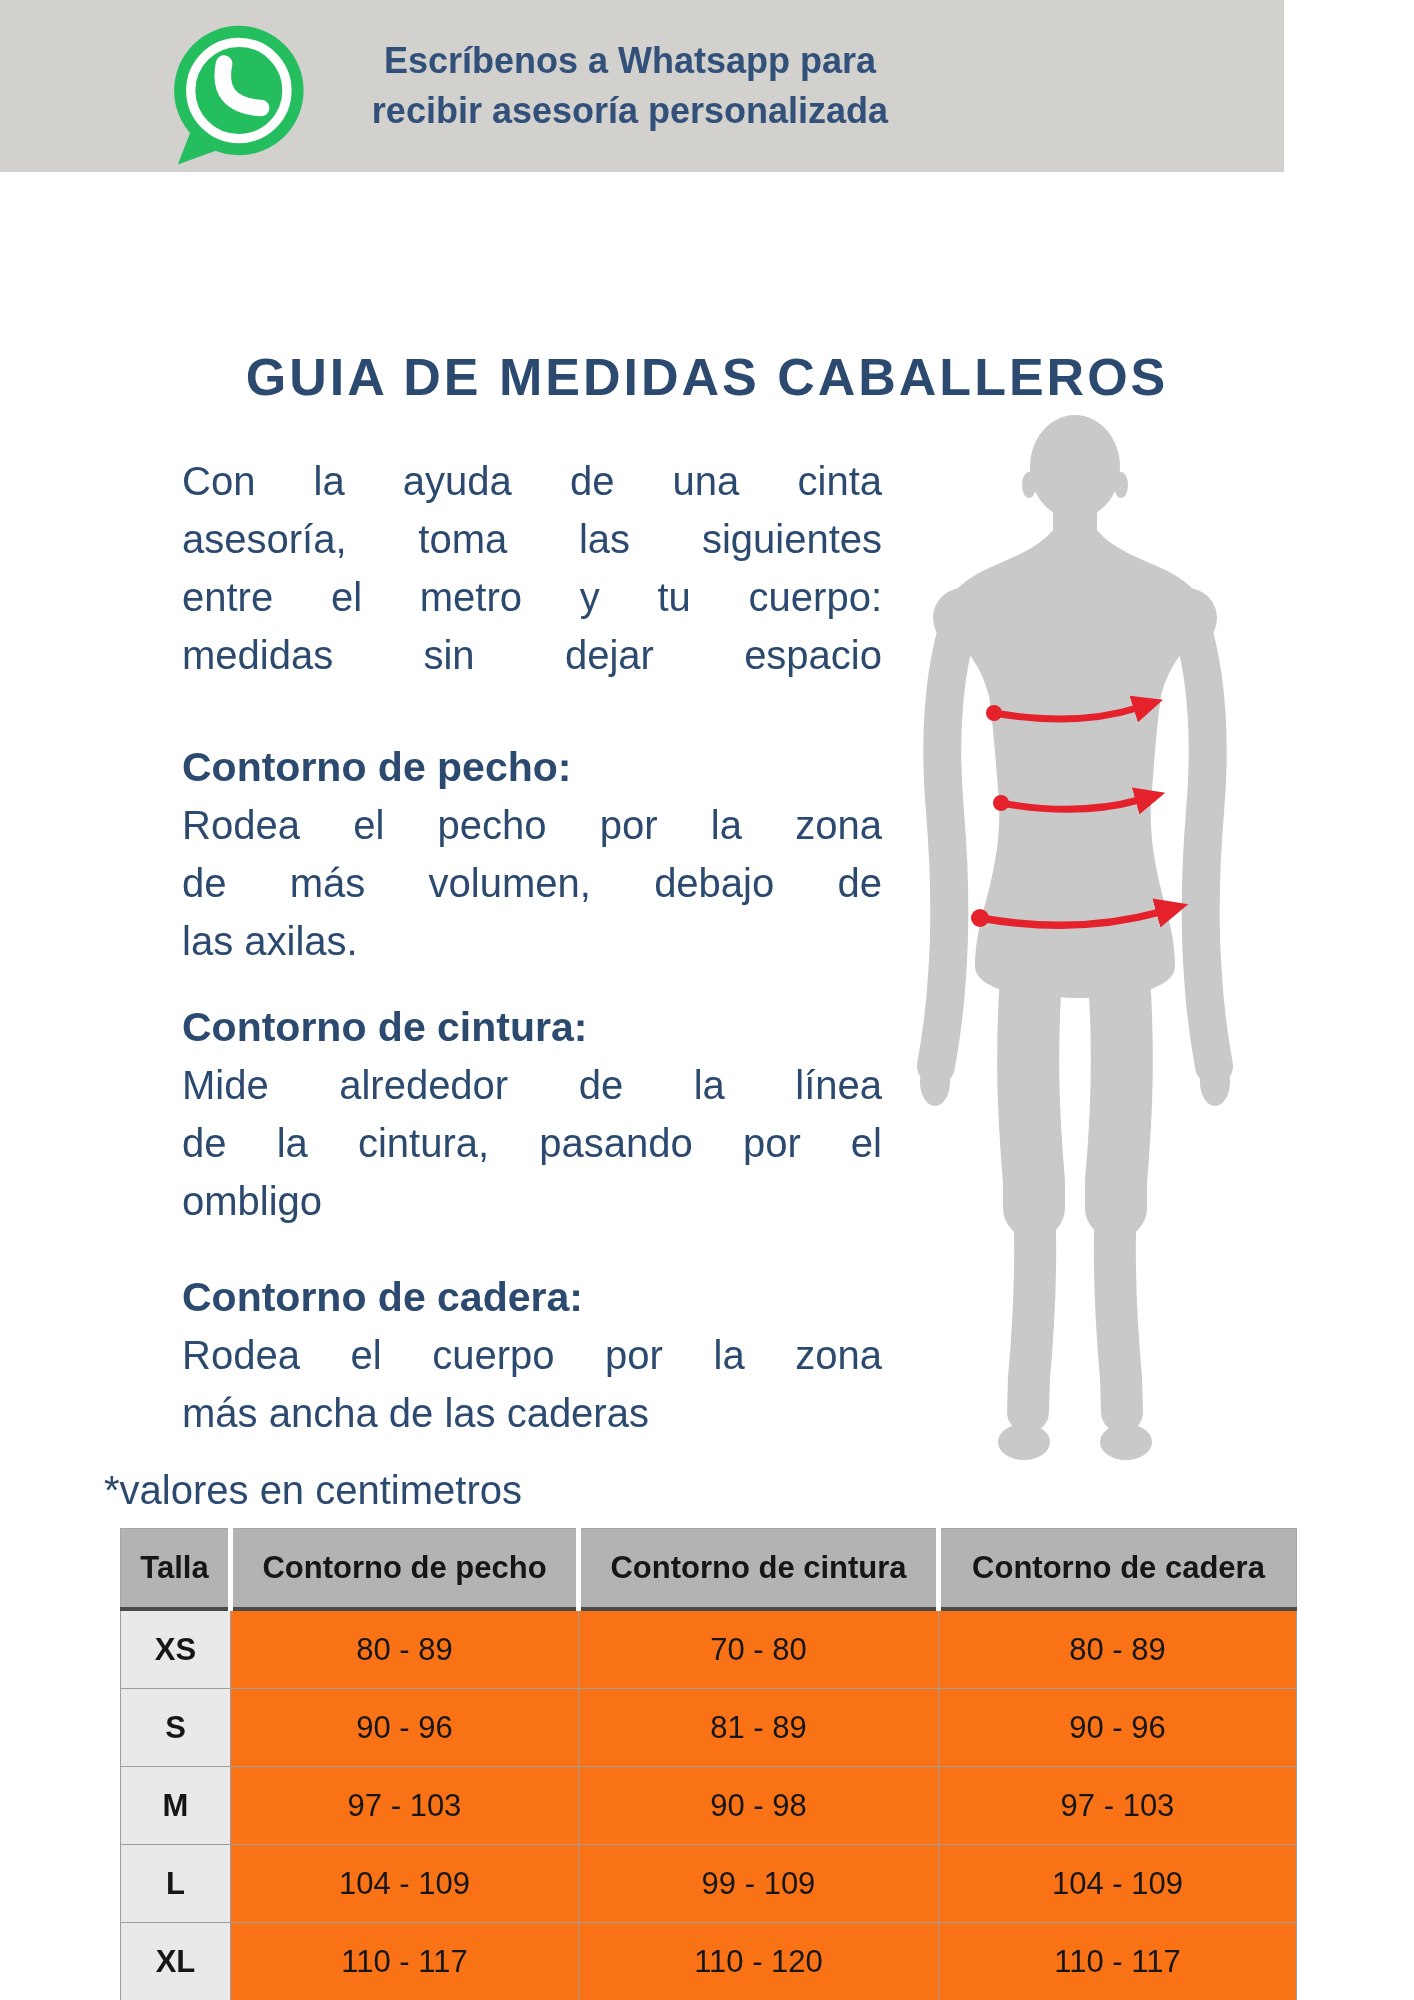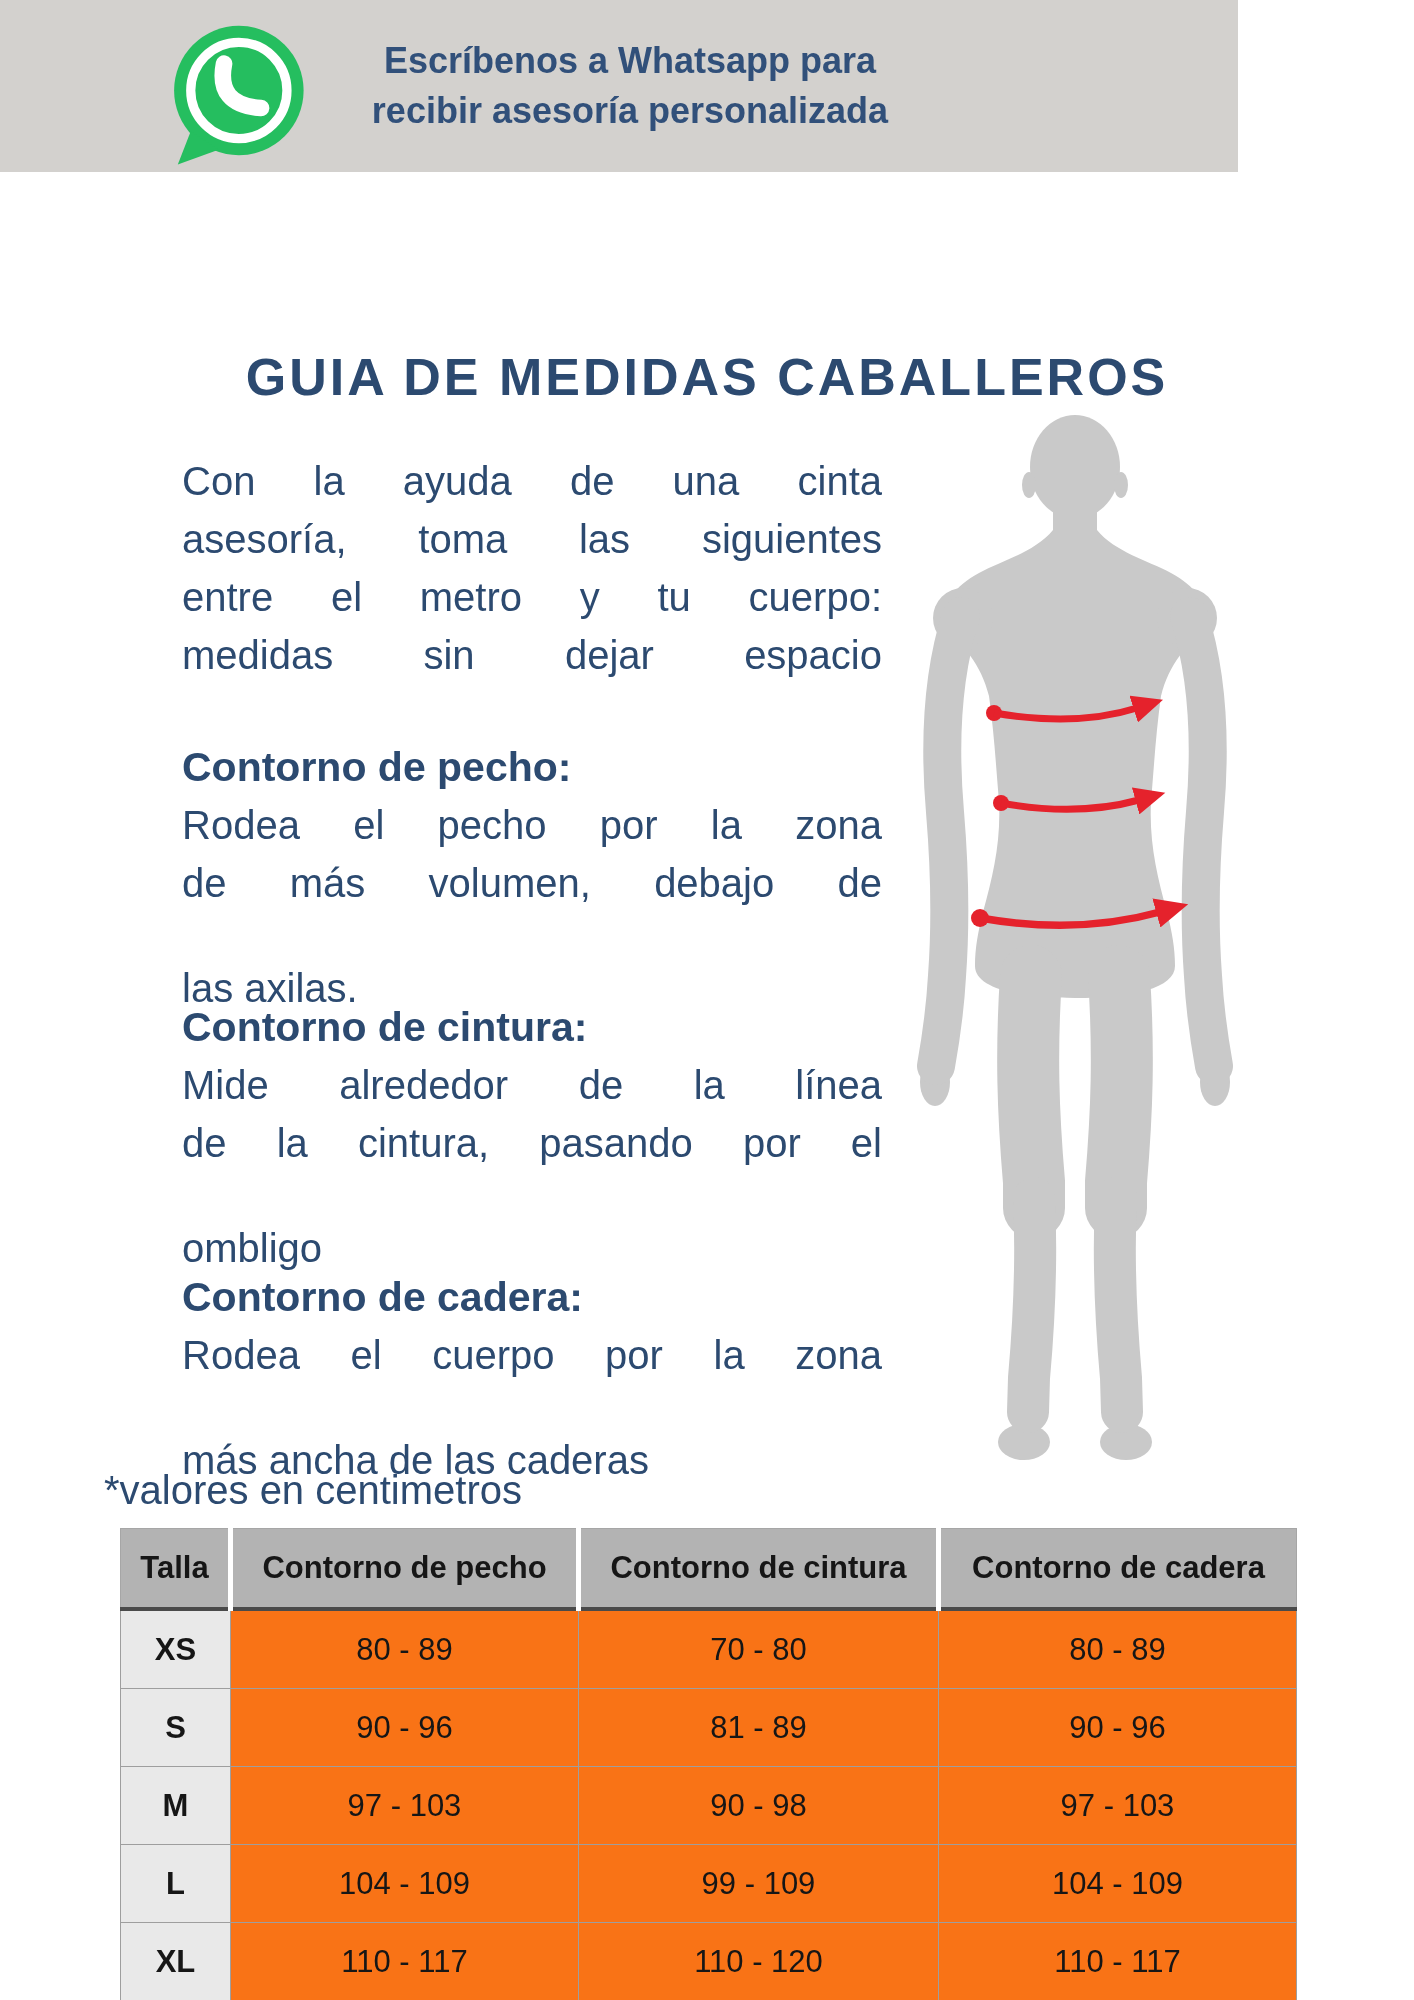--- a/index.html
+++ b/index.html
@@ -6,41 +6,42 @@
   .page {
     position:relative; width:1414px; height:2000px;
     background:#ffffff; overflow:hidden;
     font-family:"Liberation Sans", sans-serif;
     color:#2c4a70;
   }
   
   .banner {
     position:absolute; left:0; top:0; width:1238px; height:172px;
     background:#d3d1ce;
+    padding-left:46px;
   }
   .banner-icon { position:absolute; left:163px; top:22px; width:148px; height:148px; }
   .banner-text {
     position:absolute; left:330px; top:36px; width:600px;
     font-size:36px; font-weight:700; line-height:50px;
     color:#31507a; text-align:center;
   }
   
   .title {
     position:absolute; left:0; top:312px; width:1414px;
     text-align:center; font-size:52px; font-weight:700;
     letter-spacing:3px; color:#2c4a70;
   }
   
   .textcol { position:absolute; left:182px; width:700px; font-size:40px; line-height:58px; }
   .intro   { top:452px; }
   .sec-pecho   { top:738px; }
   .sec-cintura { top:998px; }
   .sec-cadera  { top:1268px; }
   .jline  { display:block; text-align:justify; text-align-last:justify; }
-  .lline  { display:block; text-align:left;margin-top:47px; }
+  .lline  { display:block; text-align:left; }
   .sec-heading { display:block; font-weight:700; font-size:41px; text-align:left; }
   .note {
     position:absolute; left:104px; top:1468px;
     font-size:40px; color:#2c4a70;
   }
   
   .figure { position:absolute; left:915px; top:410px; width:320px; height:1060px; }
   
   table.size-table {
     position:absolute; left:120px; top:1528px; width:1176px;

